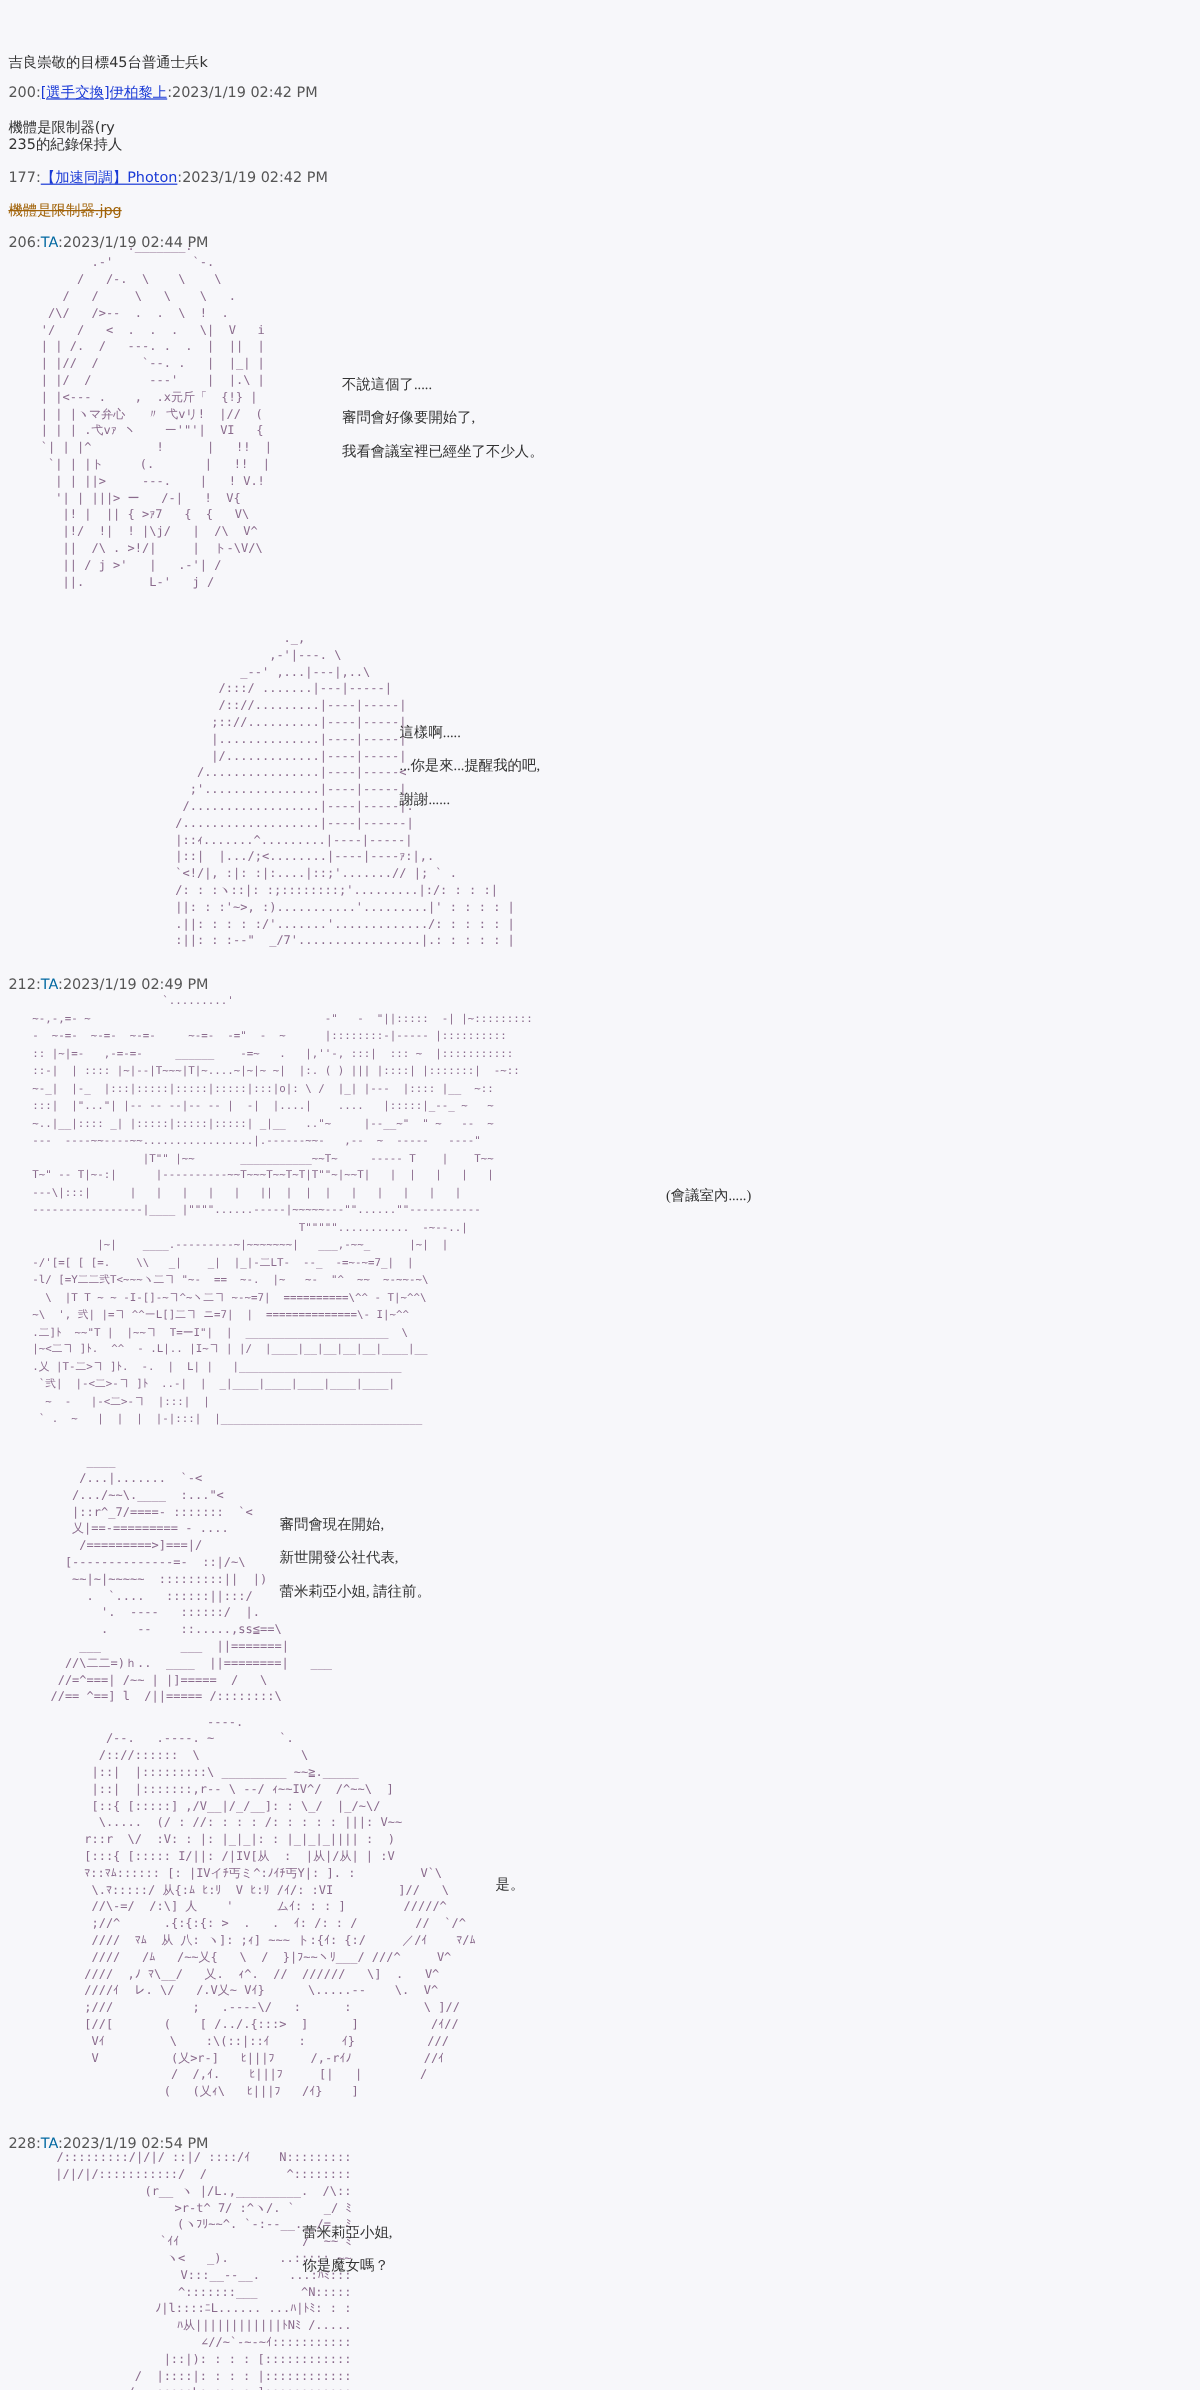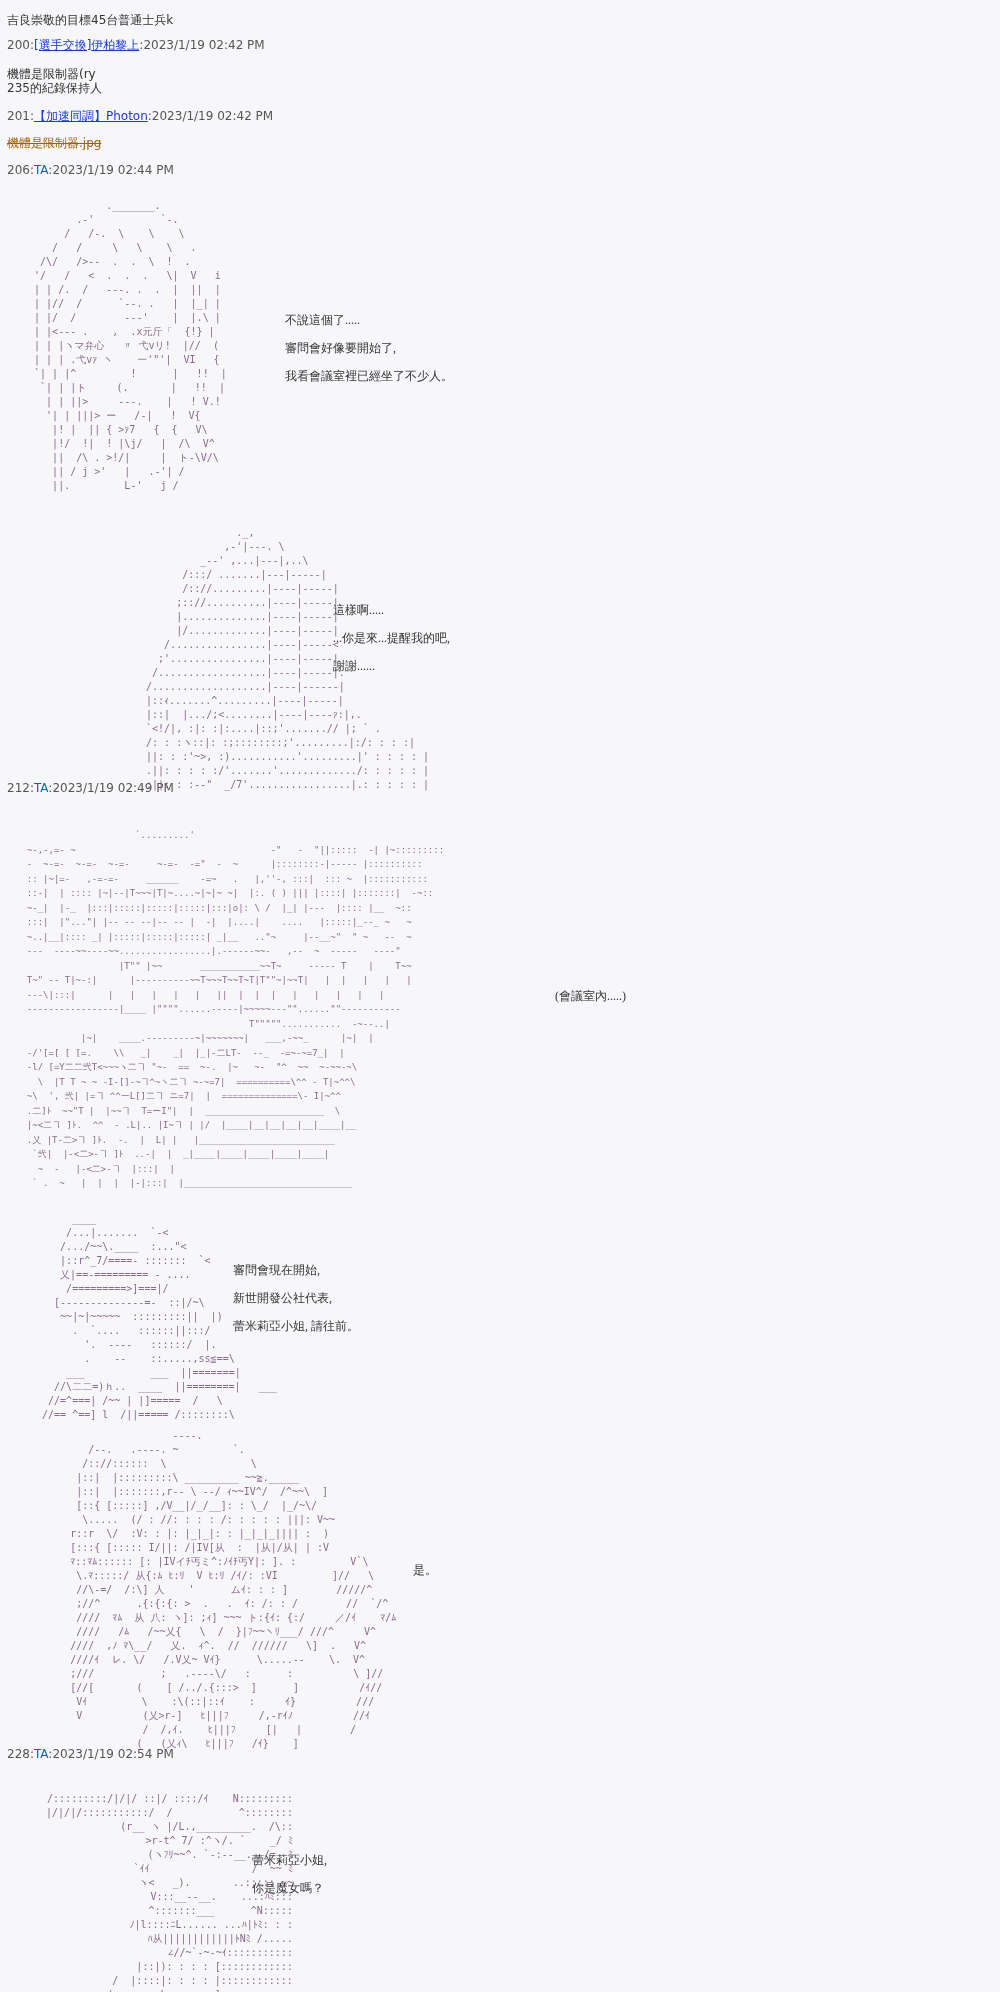--- a/index.html
+++ b/index.html
@@ -3,21 +3,21 @@
   <meta charset="utf-8">
   <style>
     html, body { margin: 0; padding: 0; }
     body {
       width: 1000px; height: 1992px; overflow: hidden;
       background: #f7f7fa;
       font-family: "DejaVu Sans", "Liberation Sans", sans-serif;
       font-size: 12px; color: #333;
       position: relative;
     }
-    .abs { position: absolute; }
+    .abs { position: absolute; margin-top: 32px; }
     .line { white-space: nowrap; line-height: 16px; }
     .post-header { color: #555; }
     .post-header .name-ta { color: #0369a1; }
     .post-header a { color: #1a3ad6; text-decoration: underline; }
     .strike { text-decoration: line-through; color: #a16207; }
     .aa {
       position: absolute; margin: 16px;
       font-family: "DejaVu Sans Mono", "Liberation Mono", monospace;
       font-size: 10px; line-height: 14px;
       color: #8a6a8c; white-space: pre;
@@ -30,21 +30,21 @@
 
 <div class="abs line" style="left:7px; top:12px;">吉良崇敬的目標45台普通士兵k</div>
 
 <div class="abs line post-header" style="left:7px; top:37px;">
   <span>200</span><span>:</span><a>[選手交換]伊柏黎上</a><span>:</span><span>2023/1/19 02:42 PM</span>
 </div>
 <div class="abs line" style="left:7px; top:66px;">機體是限制器(ry</div>
 <div class="abs line" style="left:7px; top:80px;">235的紀錄保持人</div>
 
 <div class="abs line post-header" style="left:7px; top:108px;">
-  <span>201</span><span>:</span><a>【加速同調】Photon</a><span>:</span><span>2023/1/19 02:42 PM</span>
+  <span>177</span><span>:</span><a>【加速同調】Photon</a><span>:</span><span>2023/1/19 02:42 PM</span>
 </div>
 <div class="abs line strike" style="left:7px; top:135px;">機體是限制器.jpg</div>
 
 <div class="abs line post-header" style="left:7px; top:162px;">
   <span>206</span><span>:</span><span class="name-ta">TA</span><span>:</span><span>2023/1/19 02:44 PM</span>
 </div>
 <pre class="aa" style="left:0px; top:183px;">               ._______.
           .-'           `-.
         /   /-.  \    \    \
       /   /     \   \    \   .

